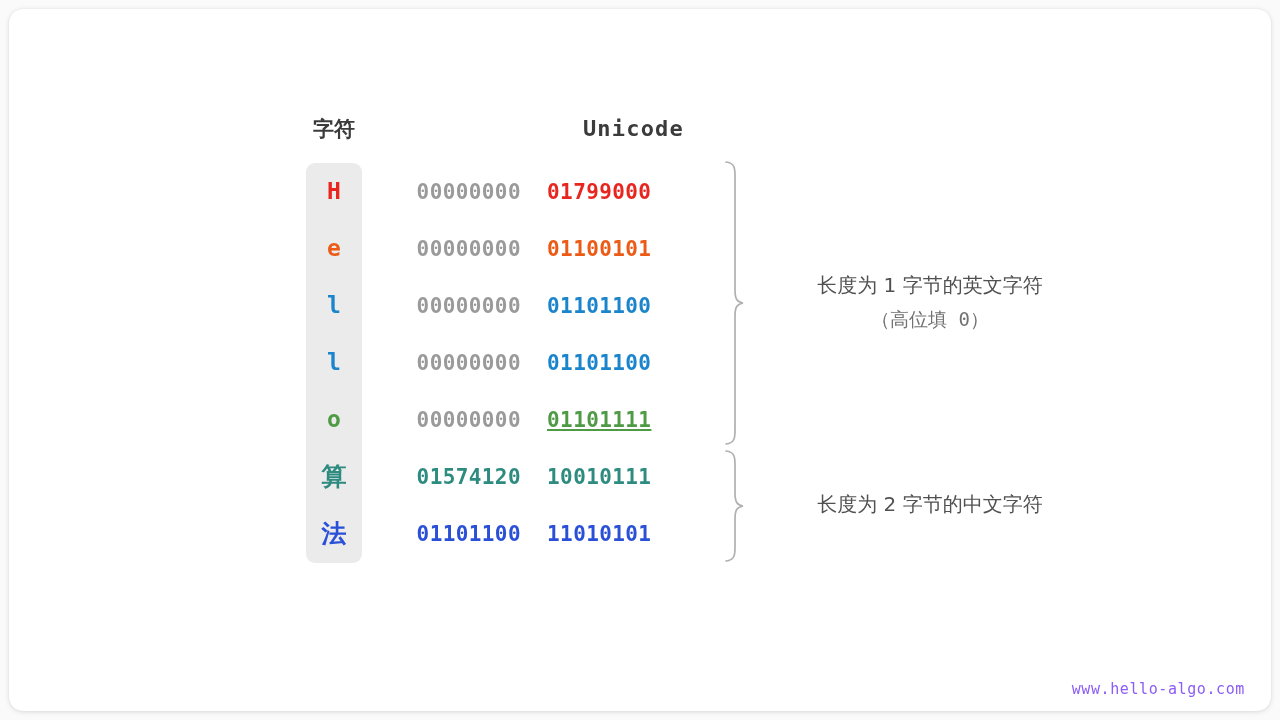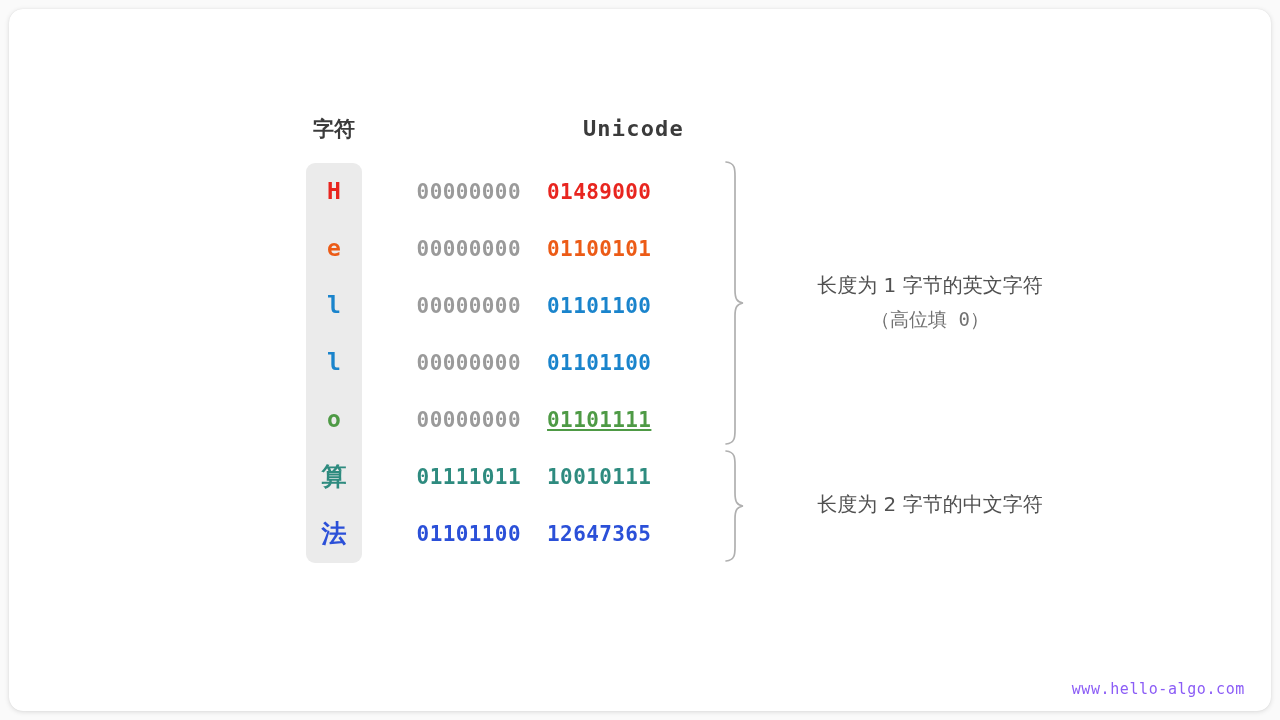--- a/index.html
+++ b/index.html
@@ -141,45 +141,45 @@
   <div class="card"></div>
 
   <div class="col-header" id="header-char">字符</div>
   <div class="col-header" id="header-unicode">Unicode</div>
 
   <div class="char-column"></div>
 
   <div id="rows-container">
       <div class="row" style="top: 163px;">
         <div class="cell-char" style="color: rgb(232, 37, 31);">H</div>
-        <div class="cell-bits"><span style="color: rgb(154, 154, 154);">00000000</span>  <span style="color: rgb(232, 37, 31);">01489000</span></div>
+        <div class="cell-bits"><span style="color: rgb(154, 154, 154);">00000000</span>  <span style="color: rgb(232, 37, 31);">01799000</span></div>
       </div>
       <div class="row" style="top: 220px;">
         <div class="cell-char" style="color: rgb(236, 91, 22);">e</div>
         <div class="cell-bits"><span style="color: rgb(154, 154, 154);">00000000</span>  <span style="color: rgb(236, 91, 22);">01100101</span></div>
       </div>
       <div class="row" style="top: 277px;">
         <div class="cell-char" style="color: rgb(26, 132, 204);">l</div>
         <div class="cell-bits"><span style="color: rgb(154, 154, 154);">00000000</span>  <span style="color: rgb(26, 132, 204);">01101100</span></div>
       </div>
       <div class="row" style="top: 334px;">
         <div class="cell-char" style="color: rgb(26, 132, 204);">l</div>
         <div class="cell-bits"><span style="color: rgb(154, 154, 154);">00000000</span>  <span style="color: rgb(26, 132, 204);">01101100</span></div>
       </div>
       <div class="row" style="top: 391px;">
         <div class="cell-char" style="color: rgb(78, 154, 69);">o</div>
         <div class="cell-bits"><span style="color: rgb(154, 154, 154);">00000000</span>  <span style="color: rgb(78, 154, 69); text-decoration: underline;">01101111</span></div>
       </div>
       <div class="row" style="top: 448px;">
         <div class="cell-char cjk" style="color: rgb(46, 139, 127);">算</div>
-        <div class="cell-bits"><span style="color: rgb(46, 139, 127);">01111011</span>  <span style="color: rgb(46, 139, 127);">10010111</span></div>
+        <div class="cell-bits"><span style="color: rgb(46, 139, 127);">01574120</span>  <span style="color: rgb(46, 139, 127);">10010111</span></div>
       </div>
       <div class="row" style="top: 505px;">
         <div class="cell-char cjk" style="color: rgb(43, 80, 216);">法</div>
-        <div class="cell-bits"><span style="color: rgb(43, 80, 216);">01101100</span>  <span style="color: rgb(43, 80, 216);">12647365</span></div>
+        <div class="cell-bits"><span style="color: rgb(43, 80, 216);">01101100</span>  <span style="color: rgb(43, 80, 216);">11010101</span></div>
       </div>
     </div>
 
   <svg class="brace-svg" style="left:718px; top:160px;" width="26" height="286" viewBox="0 0 26 286">
     <path d="M 8 2 C 17 3 17 9 17 16 L 17 130 C 17 139 19 142 25 143 C 19 144 17 147 17 156 L 17 270 C 17 277 17 283 8 284" fill="none" stroke="#b0b0b0" stroke-width="1.7" stroke-linecap="round"></path>
   </svg>
 
   <svg class="brace-svg" style="left:718px; top:449px;" width="26" height="114" viewBox="0 0 26 114">
     <path d="M 8 2 C 17 3 17 9 17 16 L 17 44 C 17 53 19 56 25 57 C 19 58 17 61 17 70 L 17 98 C 17 105 17 111 8 112" fill="none" stroke="#b0b0b0" stroke-width="1.7" stroke-linecap="round"></path>
   </svg>

